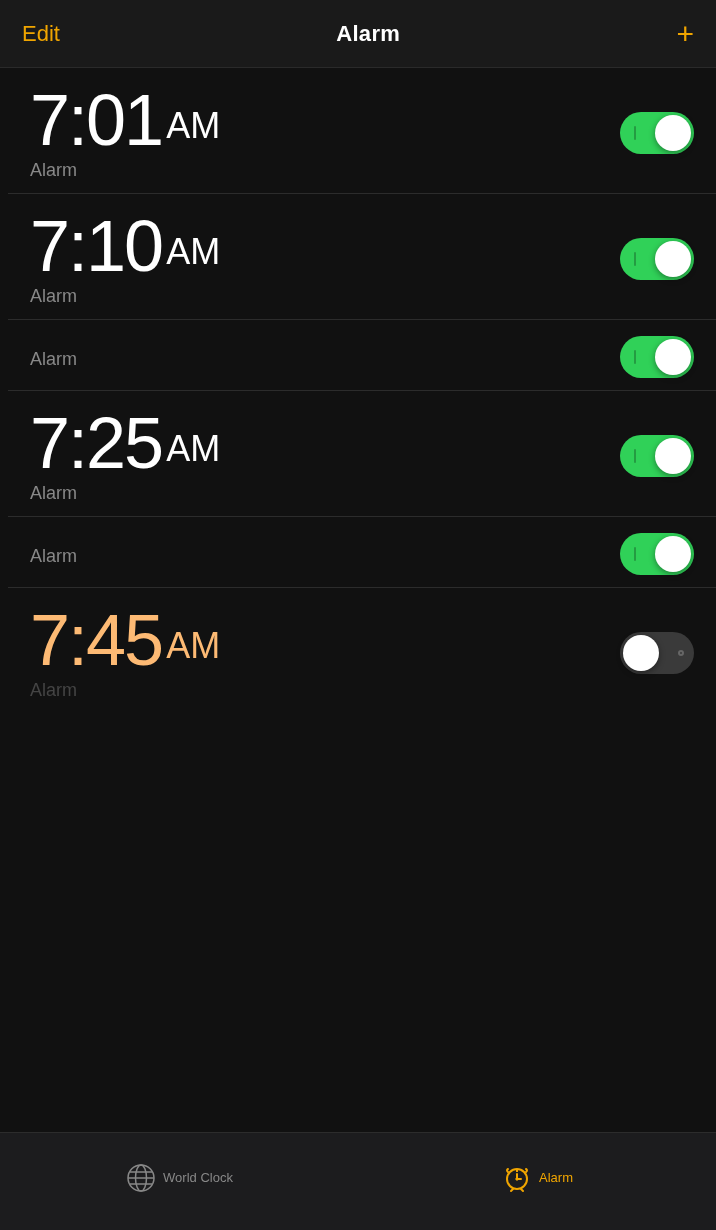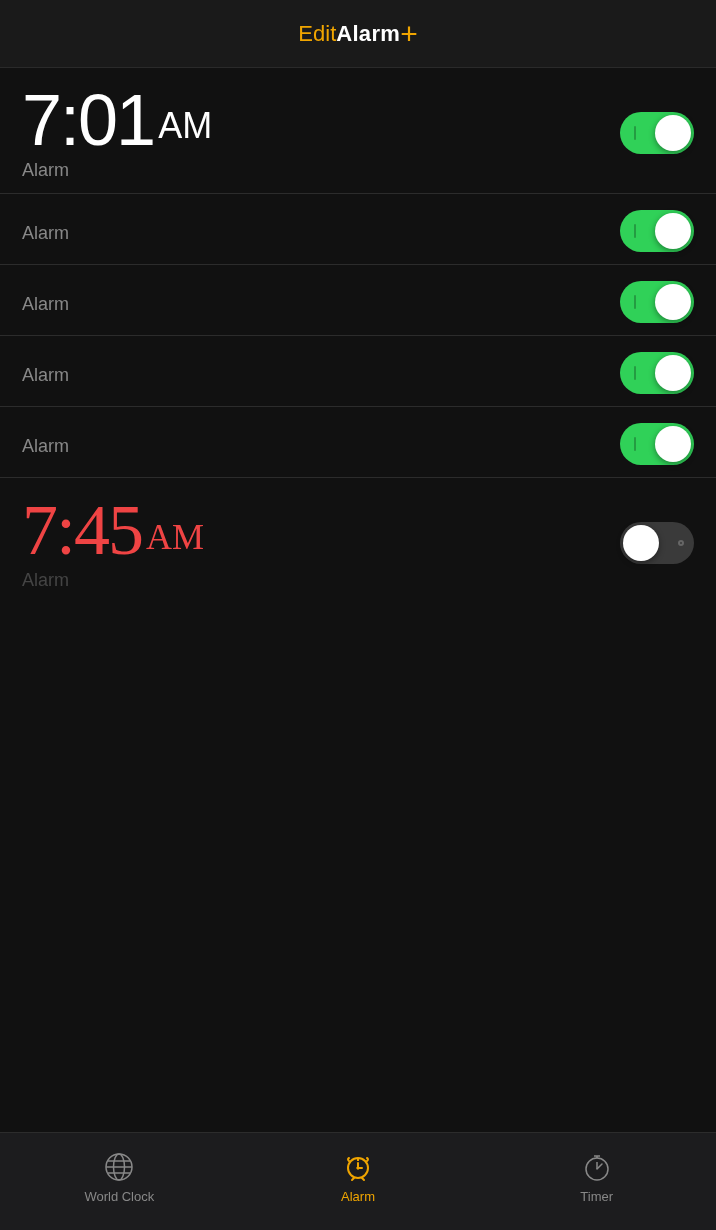--- a/index.html
+++ b/index.html
@@ -12,21 +12,21 @@
       color: #fff;
       overflow: hidden;
       display: flex;
       flex-direction: column;
     }
 
     
     .header {
       display: flex;
       align-items: center;
-      justify-content: center;
+      justify-content: space-between;
       padding: 14px 22px 14px 22px;
       background: #1a1a1a;
       min-height: 68px;
       border-bottom: 1px solid #2a2a2a;
     }
 
     .header-edit {
       color: #f0a500;
       font-size: 22px;
       font-weight: 400;
@@ -46,20 +46,21 @@
       font-weight: 300;
       cursor: pointer;
       line-height: 1;
     }
 
     
     .alarm-list {
       flex: 1;
       overflow: hidden;
       background: #111;
+      padding-left: 8px;
     }
 
     .alarm-item {
       display: flex;
       align-items: center;
       justify-content: space-between;
       padding: 16px 22px 12px 22px;
       border-bottom: 1px solid #2c2c2c;
       cursor: pointer;
     }
@@ -83,22 +84,21 @@
 
     .alarm-time .period {
       font-size: 36px;
       font-weight: 300;
       letter-spacing: 0;
       vertical-align: middle;
       margin-left: 4px;
     }
 
     .alarm-item.disabled .alarm-time {
-      color: #ef4444;
-      font-family: Liberation Serif, serif;
+      color: #fdba74;
     }
 
     .alarm-label {
       font-size: 18px;
       font-weight: 400;
       color: #888;
       margin-top: 4px;
     }
 
     .alarm-item.disabled .alarm-label {
@@ -176,21 +176,20 @@
       align-items: stretch;
       background: #1c1c1e;
       border-top: 1px solid #2c2c2c;
       height: 98px;
       min-height: 98px;
     }
 
     .tab-item {
       flex: 1;
       display: flex;
-      flex-direction: column;
       align-items: center;
       justify-content: center;
       gap: 6px;
       cursor: pointer;
       padding-bottom: 8px;
     }
 
     .tab-icon {
       width: 32px;
       height: 32px;
@@ -231,38 +230,40 @@
         <div class="alarm-time">7:01<span class="period">AM</span></div>
         <div class="alarm-label">Alarm</div>
       </div>
       <div class="toggle on">
         <div class="toggle-line"></div>
         <div class="toggle-knob"></div>
       </div>
     </div>
     <div class="alarm-item">
       <div class="alarm-info">
+        <div class="alarm-time">7:10<span class="period">AM</span></div>
         <div class="alarm-label">Alarm</div>
       </div>
       <div class="toggle on">
         <div class="toggle-line"></div>
         <div class="toggle-knob"></div>
       </div>
     </div>
     <div class="alarm-item">
       <div class="alarm-info">
         <div class="alarm-label">Alarm</div>
       </div>
       <div class="toggle on">
         <div class="toggle-line"></div>
         <div class="toggle-knob"></div>
       </div>
     </div>
     <div class="alarm-item">
       <div class="alarm-info">
+        <div class="alarm-time">7:25<span class="period">AM</span></div>
         <div class="alarm-label">Alarm</div>
       </div>
       <div class="toggle on">
         <div class="toggle-line"></div>
         <div class="toggle-knob"></div>
       </div>
     </div>
     <div class="alarm-item">
       <div class="alarm-info">
         <div class="alarm-label">Alarm</div>
@@ -318,26 +319,13 @@
 
         <line x1="12" y1="27" x2="10" y2="29" stroke="#f0a500" stroke-width="2" stroke-linecap="round"></line>
         <line x1="20" y1="27" x2="22" y2="29" stroke="#f0a500" stroke-width="2" stroke-linecap="round"></line>
       </svg>
     </div>
     <span class="tab-label" style="color:#f0a500;">Alarm</span>
   </div>
 
 
 
-  <div class="tab-item">
-    <div class="tab-icon">
-      <svg viewBox="0 0 32 32" stroke-width="1.5" stroke="#888" fill="none" xmlns="http://www.w3.org/2000/svg">
-        <circle cx="16" cy="18" r="11"></circle>
-        <line x1="16" y1="18" x2="16" y2="11"></line>
-        <line x1="13" y1="5" x2="19" y2="5"></line>
-        <line x1="16" y1="5" x2="16" y2="7"></line>
-
-        <path d="M16 18 L21 13" stroke="#888" stroke-width="1.5" stroke-linecap="round"></path>
-      </svg>
-    </div>
-    <span class="tab-label">Timer</span>
-  </div>
 </div>
 
 </body></html>

